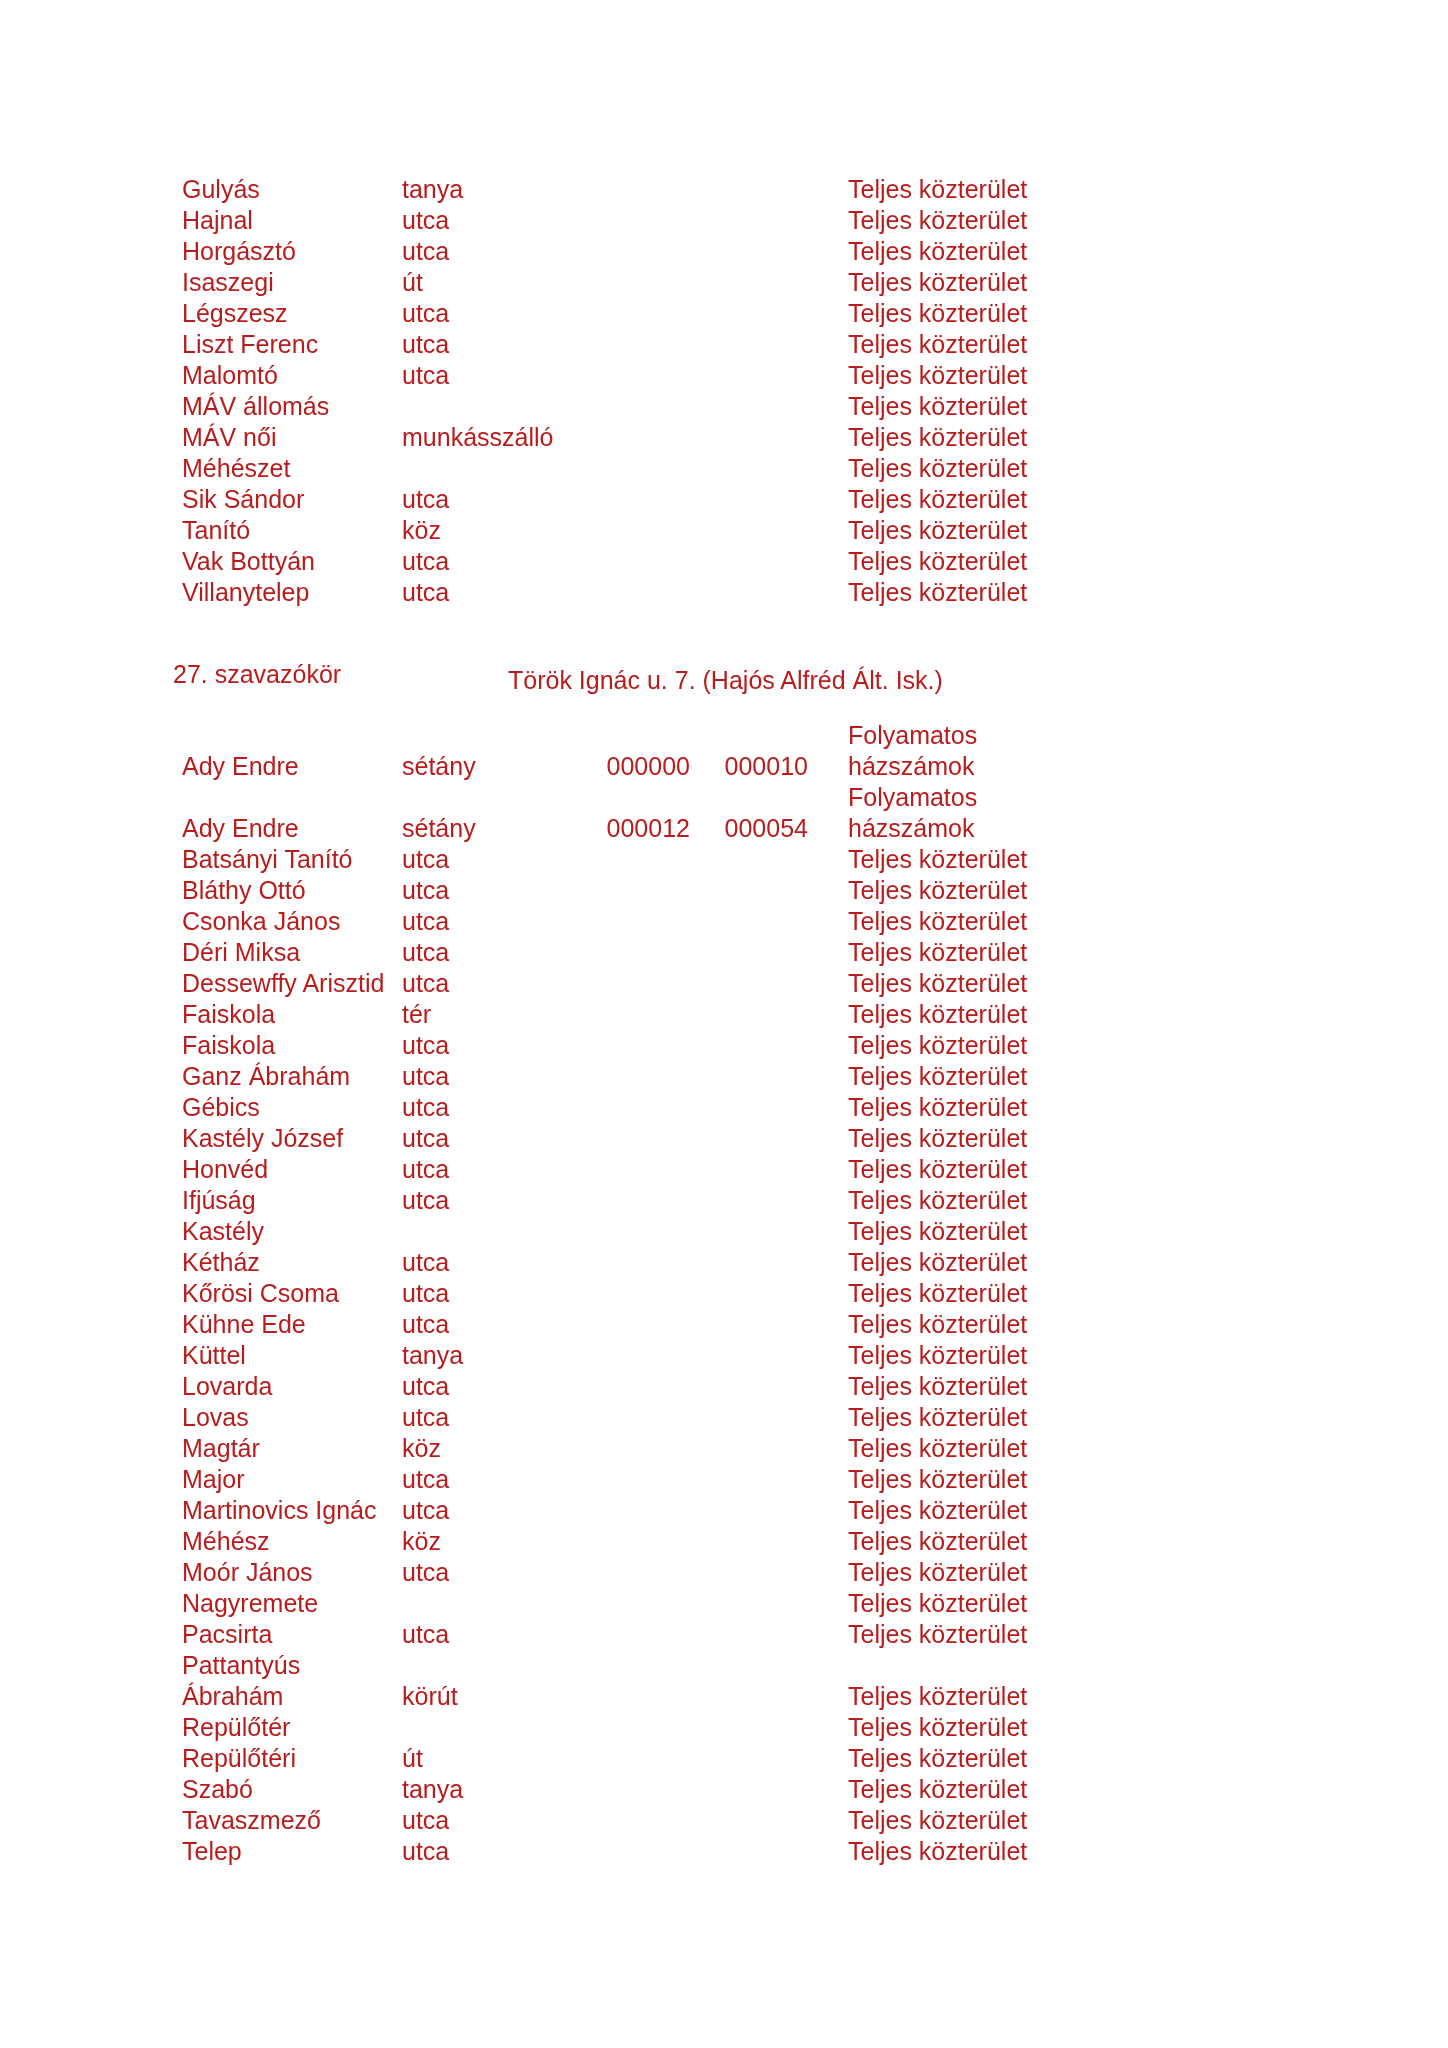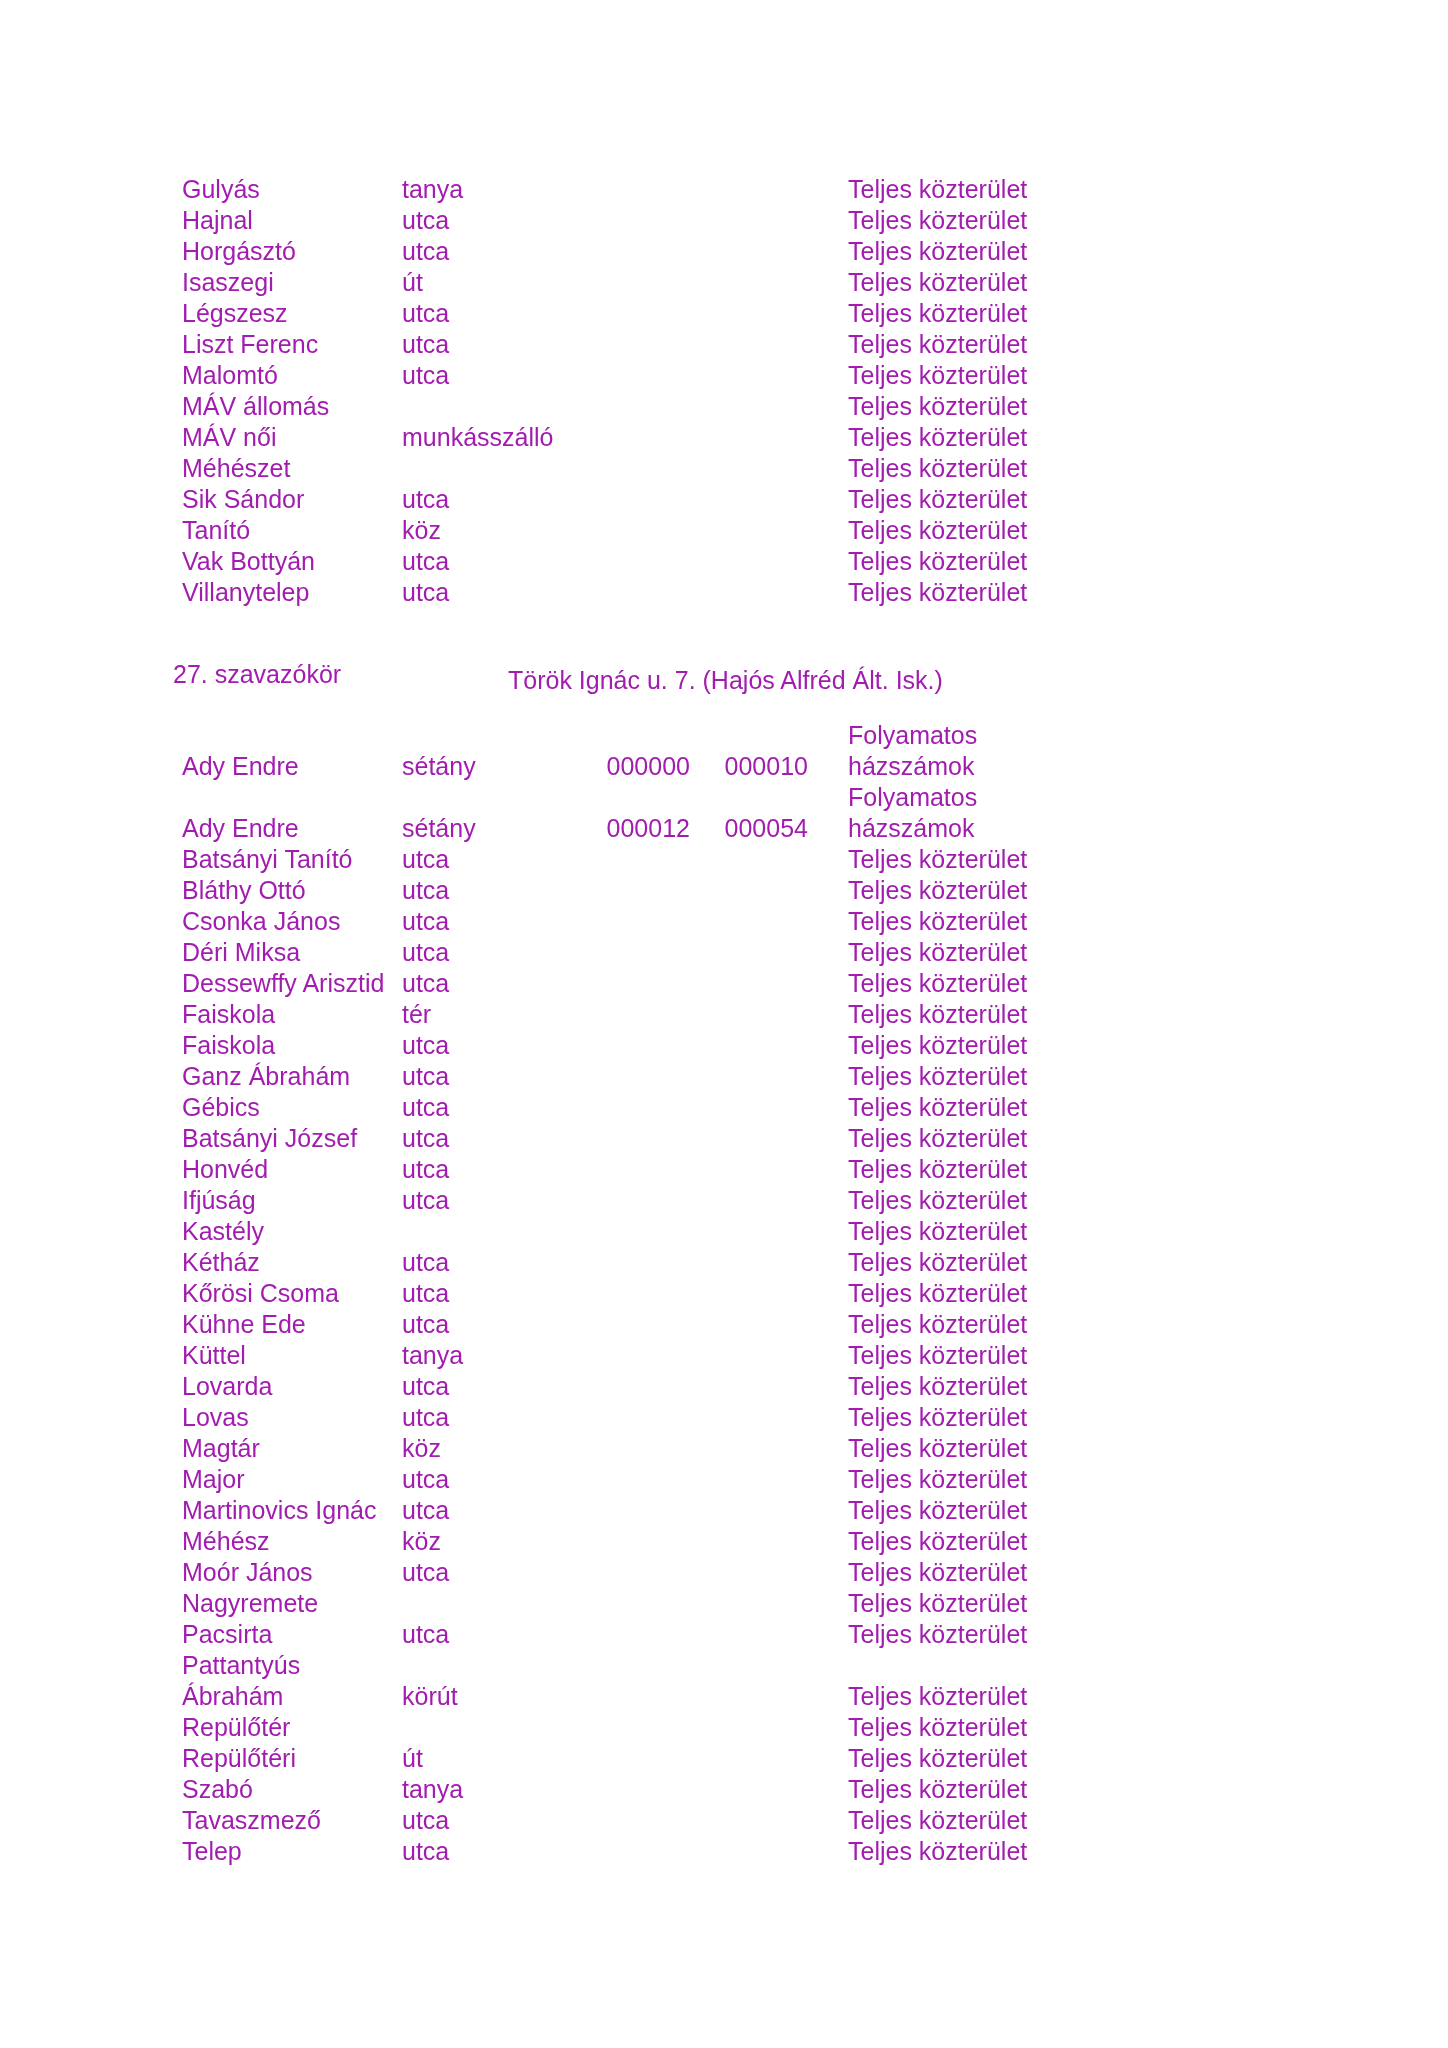--- a/index.html
+++ b/index.html
@@ -2,21 +2,21 @@
 <html><head>
 <meta charset="utf-8">
 <style>
   html, body { margin: 0; padding: 0; background: #e8e8e8; }
   .page {
     position: relative;
     width: 1448px;
     height: 2048px;
     margin: 0 auto;
     background: #ffffff;
-    color: #a21caf;
+    color: #b91c1c;
     font-family: "Liberation Sans", "DejaVu Sans", sans-serif;
     font-size: 25px;
     line-height: 31px;
     overflow: hidden;
   }
   .street-table { position: absolute; left: 182px; }
   .section-prev { top: 174px; }
   .section-27  { top: 720px; }
   .row {
     display: grid;
@@ -239,21 +239,21 @@
 
       <div class="row">
         <div class="cell c1">Gébics</div>
         <div class="cell c2">utca</div>
         <div class="cell c3"></div>
         <div class="cell c4"></div>
         <div class="cell c5">Teljes közterület</div>
       </div>
 
       <div class="row">
-        <div class="cell c1">Batsányi József</div>
+        <div class="cell c1">Kastély József</div>
         <div class="cell c2">utca</div>
         <div class="cell c3"></div>
         <div class="cell c4"></div>
         <div class="cell c5">Teljes közterület</div>
       </div>
 
       <div class="row">
         <div class="cell c1">Honvéd</div>
         <div class="cell c2">utca</div>
         <div class="cell c3"></div>

